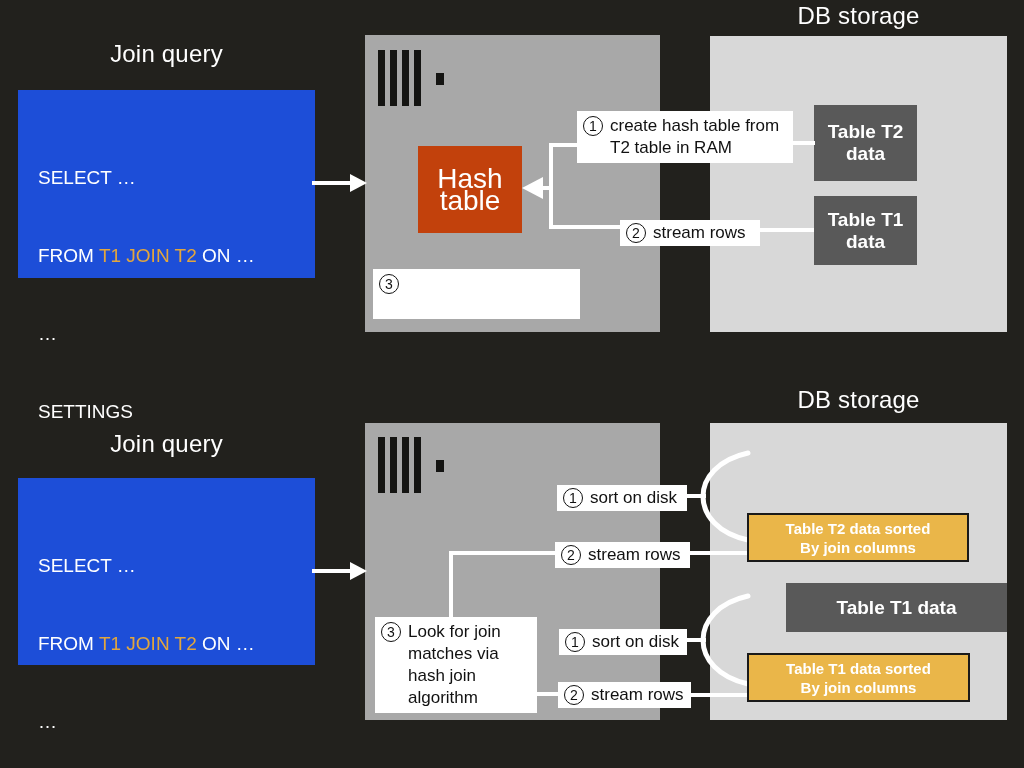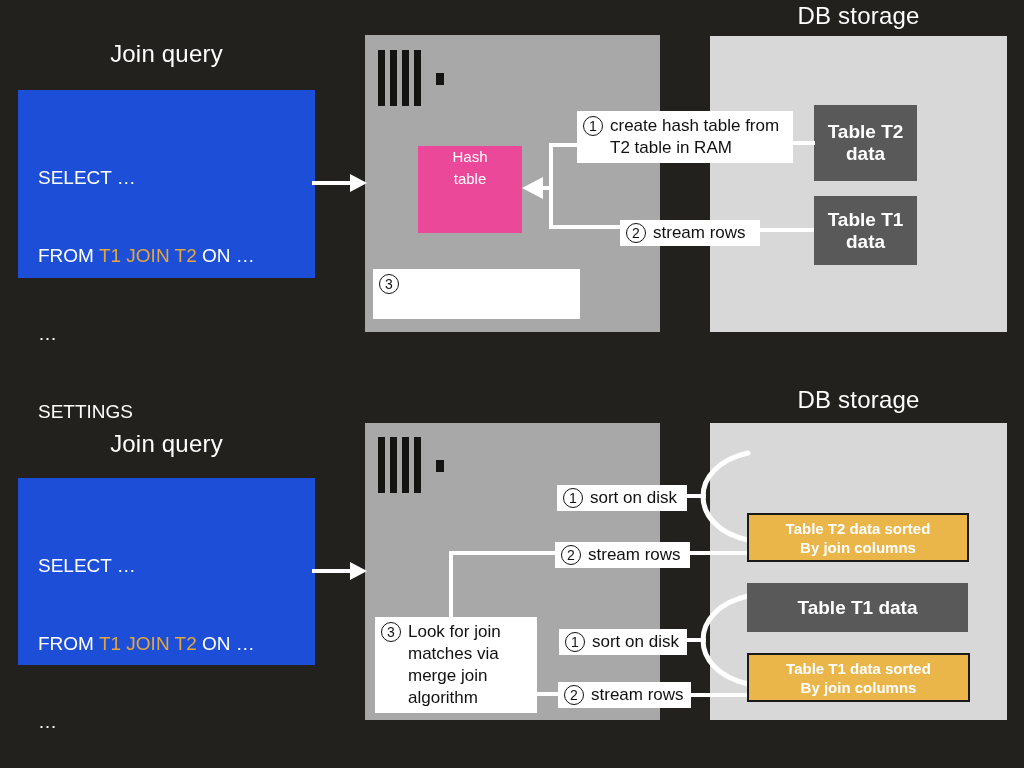--- a/index.html
+++ b/index.html
@@ -11,21 +11,21 @@
   .qbox{background:#1d4ed8}
   .sql{color:#ffffff;font-size:19px;line-height:26px;padding:23px 0 0 20px;white-space:pre-wrap}
   .sql .row{white-space:pre-wrap}
   .orange{color:#e2a63d}
   .srv{background:#a8a8a8}
   .store{background:#d8d8d8}
   .wline{background:#ffffff}
   .tbl{background:#595959;color:#ffffff;font-weight:bold;font-size:19px;display:flex;align-items:center;justify-content:center;text-align:center;line-height:25px}
   .tbl .lines span{display:block}
   .sorted{background:#eab649;border:2px solid #1a1a1a;color:#ffffff;font-weight:bold;font-size:15px;display:flex;flex-direction:column;align-items:center;justify-content:center;text-align:center;line-height:19px}
-  .hashbox{background:#ec4899;color:#ffffff;font-size:15px;display:flex;justify-content:center;text-align:center;line-height:28px}
+  .hashbox{background:#c2410c;color:#ffffff;font-size:28px;display:flex;align-items:center;justify-content:center;text-align:center;line-height:28px}
   .hashbox .lines span{display:block}
   .annot{background:#ffffff;color:#111111;font-size:17px;display:flex;align-items:center;gap:7px;padding:0 6px}
   .annot.multi{align-items:flex-start;padding:4px 6px}
   .annot.multi .circ{margin-top:1px}
   .circ{flex:0 0 auto;width:20px;height:20px;border:1.7px solid #111;border-radius:50%;display:inline-flex;align-items:center;justify-content:center;font-size:14px;line-height:1}
   .lines{line-height:22px}
   .annot .lines span{display:block}
   .bar{position:absolute;background:#141412;width:7px;height:56px;top:0}
   .tri-r{width:0;height:0;border-top:9px solid transparent;border-bottom:9px solid transparent;border-left:17px solid #fff}
   .tri-l{width:0;height:0;border-top:11px solid transparent;border-bottom:11px solid transparent;border-right:21px solid #fff}
@@ -133,21 +133,21 @@
 
   <svg class="overlay" width="1024" height="768" viewBox="0 0 1024 768">
     <path d="M748 453 C688 466 688 527 748 540" stroke="#ffffff" stroke-width="5" fill="none" stroke-linecap="round"></path>
     <path d="M748 596 C688 609 688 671 748 684" stroke="#ffffff" stroke-width="5" fill="none" stroke-linecap="round"></path>
   </svg>
 
   <div class="abs sorted" style="left:747px;top:513px;width:222px;height:49px">
     <span>Table T2 data sorted</span>
     <span>By join columns</span>
   </div>
-  <div class="abs tbl" style="left:747px;top:583px;width:221px;height:49px">
+  <div class="abs tbl" style="left:786px;top:583px;width:221px;height:49px">
     <span>Table T1 data</span>
   </div>
   <div class="abs sorted" style="left:747px;top:653px;width:223px;height:49px">
     <span>Table T1 data sorted</span>
     <span>By join columns</span>
   </div>
 
   <div class="abs wline" style="left:312px;top:569px;width:40px;height:4px"></div>
   <div class="abs tri-r" style="left:350px;top:562px"></div>
 
@@ -165,21 +165,21 @@
   </div>
   <div class="abs annot" style="left:555px;top:542px;width:135px;height:26px">
     <span class="circ">2</span>
     <span>stream rows</span>
   </div>
   <div class="abs annot multi" style="left:375px;top:617px;width:162px;height:96px">
     <span class="circ">3</span>
     <span class="lines">
       <span>Look for join</span>
       <span>matches via</span>
-      <span>merge join</span>
+      <span>hash join</span>
       <span>algorithm</span>
     </span>
   </div>
   <div class="abs annot" style="left:559px;top:629px;width:128px;height:26px">
     <span class="circ">1</span>
     <span>sort on disk</span>
   </div>
   <div class="abs annot" style="left:558px;top:682px;width:133px;height:26px">
     <span class="circ">2</span>
     <span>stream rows</span>

